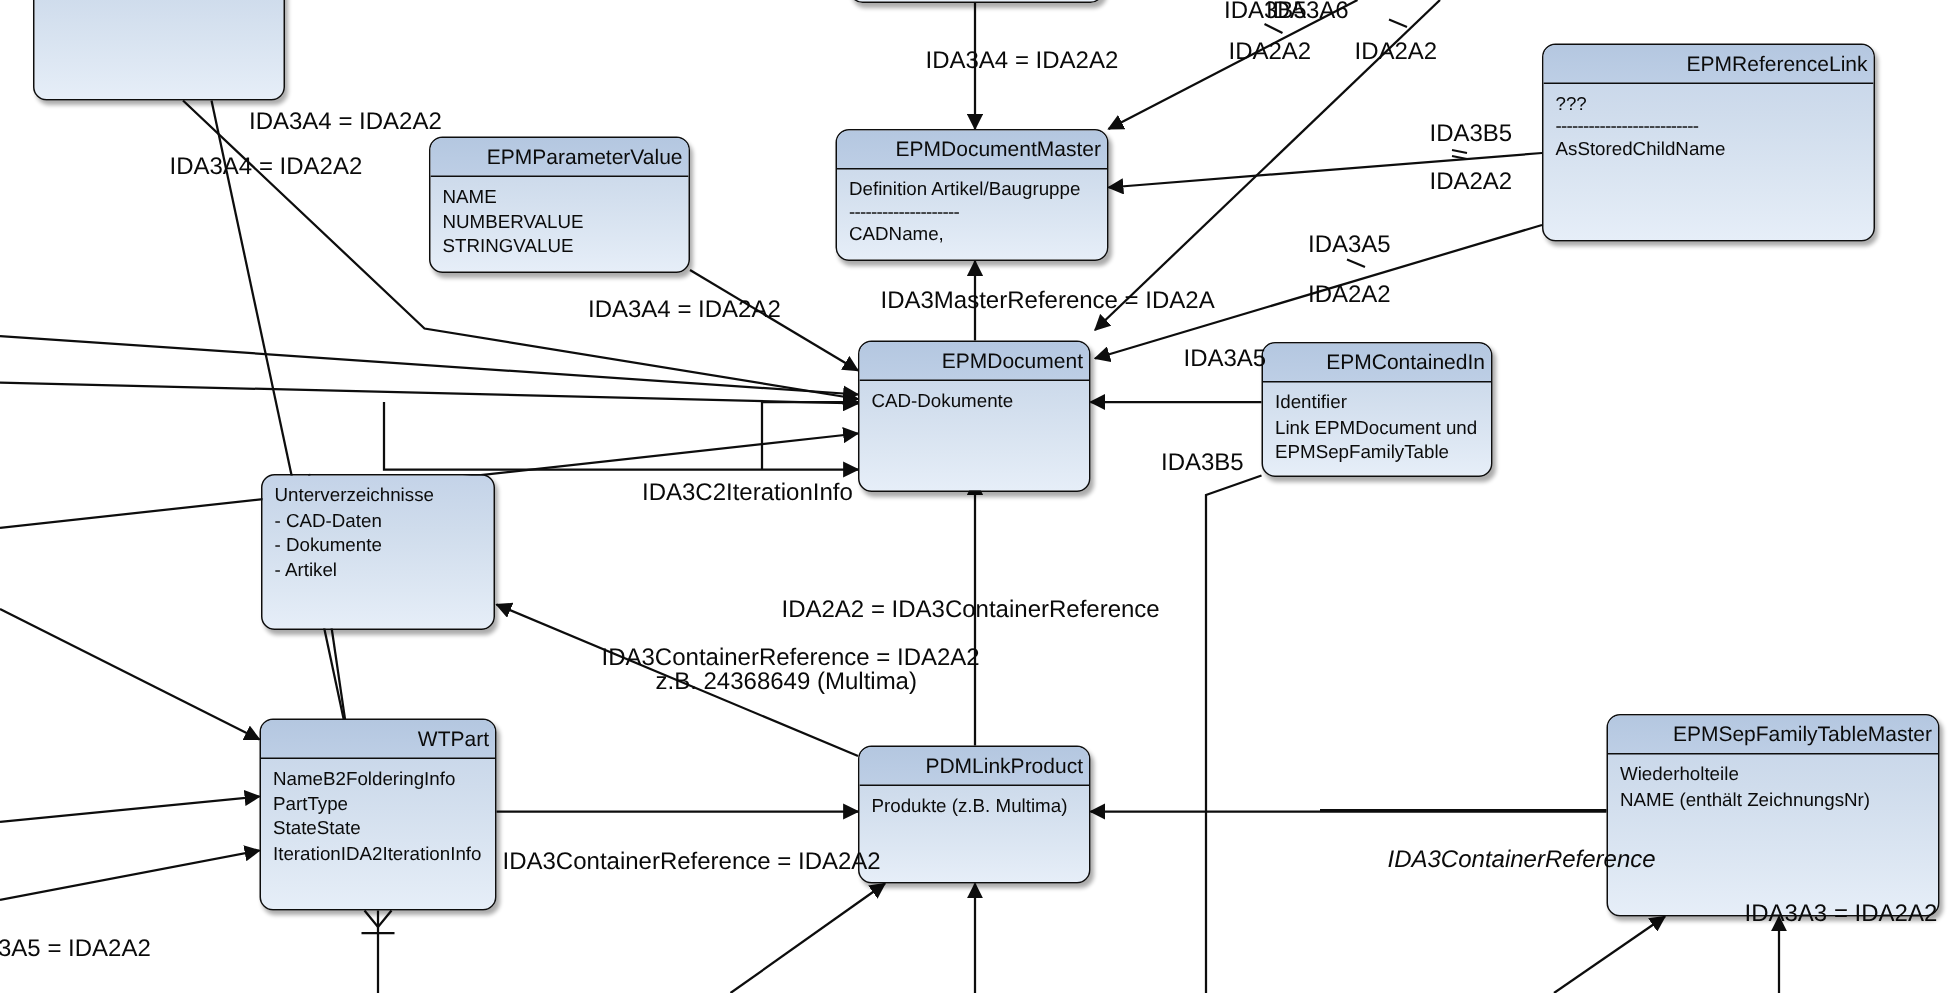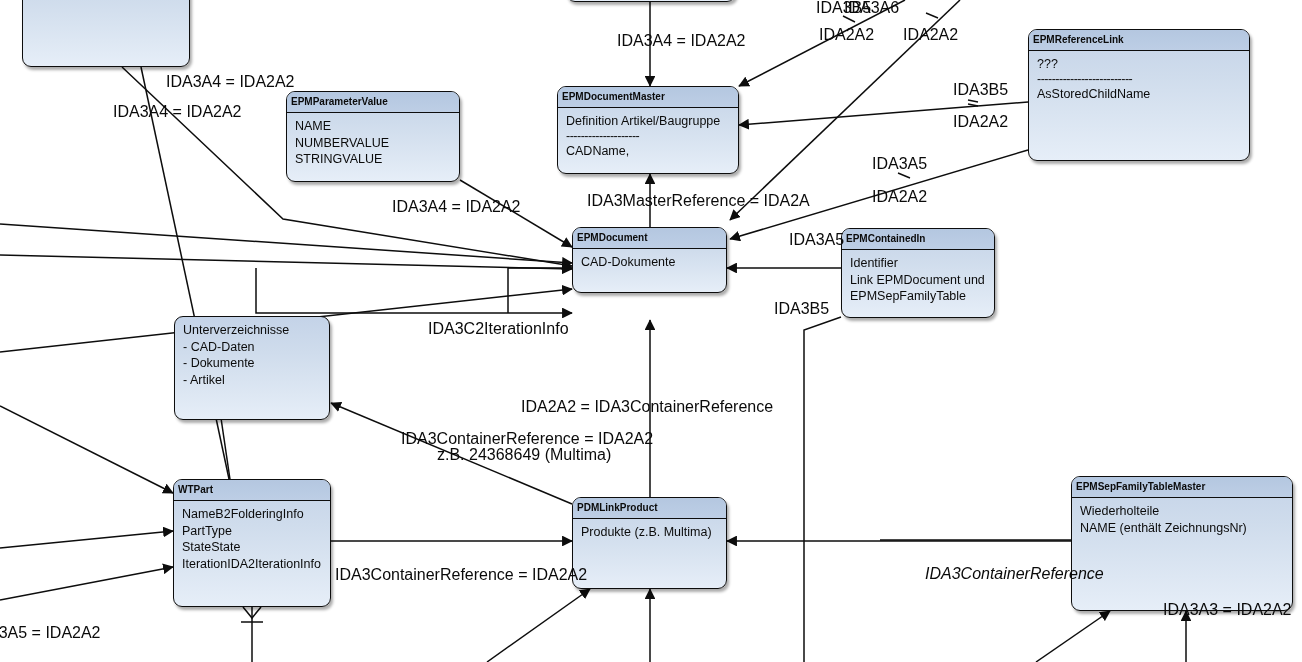--- a/index.html
+++ b/index.html
@@ -32,29 +32,28 @@
     border: 1.4px solid #0d0d0d;
     border-radius: 9px;
     background: linear-gradient(to bottom, #c4d3e8 0%, #cfdcec 35%, #dde7f3 75%, #e6eef8 100%);
     box-shadow: 2px 3px 3px rgba(0,0,0,0.33);
     overflow: hidden;
     z-index: 5;
   }
   .uml-box .hdr {
     box-sizing: border-box;
     width: 100%;
-    text-align: left;
-    font-size: 10px;
+    text-align: right;
+    font-size: 14px;
     color: #0b0b0b;
     padding: 4px 4px 5px 4px;
     background: linear-gradient(to bottom, #b4c7e0 0%, #b9cbe3 55%, #bdcee5 100%);
     border-bottom: 1.4px solid #0d0d0d;
     white-space: nowrap;
     overflow: hidden;
-    font-weight: bold;
   }
   .uml-box .body {
     box-sizing: border-box;
     padding: 5px 7px 5px 8px;
     font-size: 12.5px;
     line-height: 16.5px;
     color: #0b0b0b;
   }
   .uml-box .body .sep {
     letter-spacing: -0.5px;
@@ -175,21 +174,21 @@
         </div>
       </div>
       <div class="uml-box" style="left: 1028px; top: 29px; width: 222px; height: 132px;">
         <div class="hdr">EPMReferenceLink</div>
         <div class="body">
           <div class="row">???</div>
           <div class="row sep">--------------------------</div>
           <div class="row">AsStoredChildName</div>
         </div>
       </div>
-      <div class="uml-box" style="left: 572px; top: 227px; width: 155px; height: 66px;">
+      <div class="uml-box" style="left: 572px; top: 227px; width: 155px; height: 101px;">
         <div class="hdr">EPMDocument</div>
         <div class="body">
           <div class="row">CAD-Dokumente</div>
         </div>
       </div>
       <div class="uml-box" style="left: 841px; top: 228px; width: 154px; height: 90px;">
         <div class="hdr">EPMContainedIn</div>
         <div class="body">
           <div class="row">Identifier</div>
           <div class="row">Link EPMDocument und</div>

